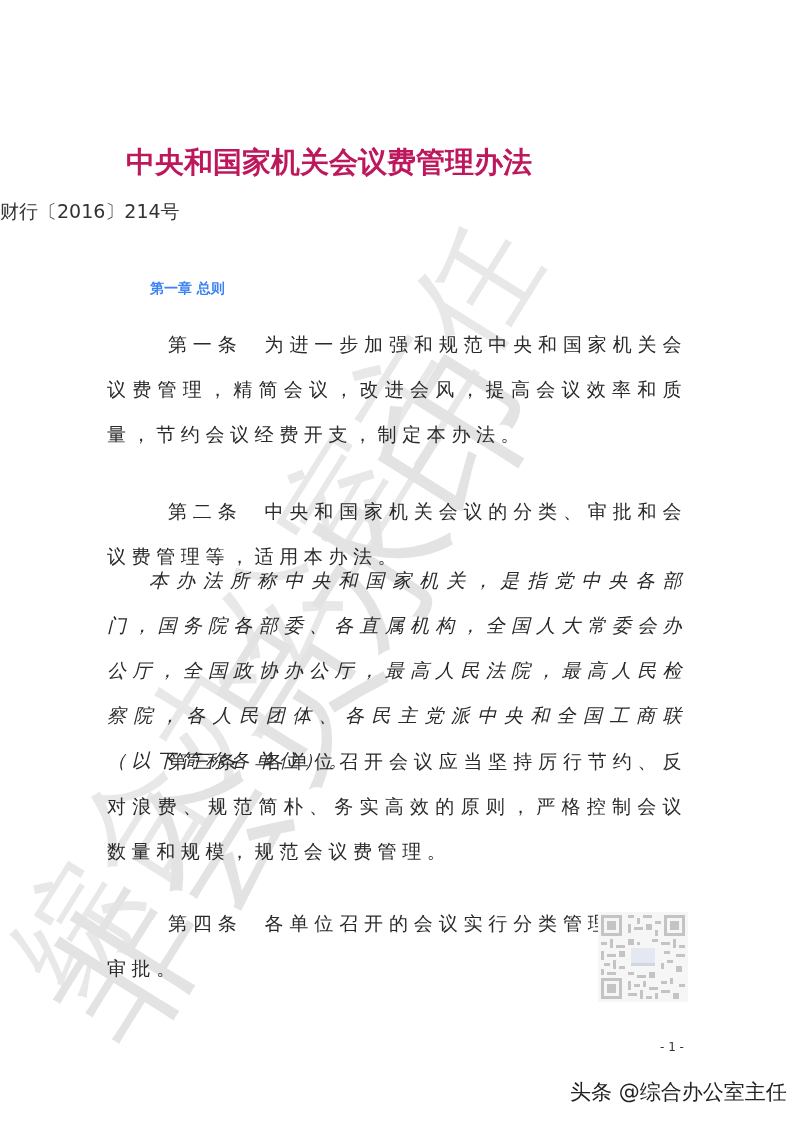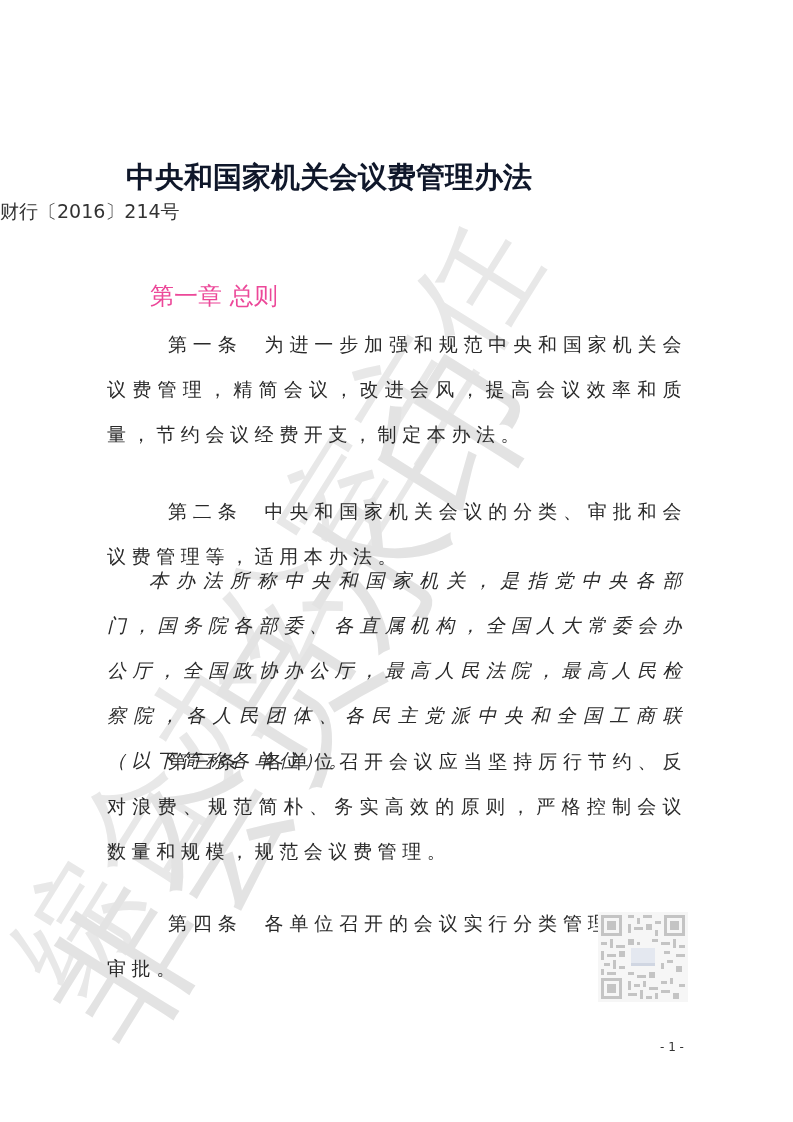--- a/index.html
+++ b/index.html
@@ -48,44 +48,44 @@
       color: #e8e8e8;
     }
     .content {
       position: relative;
       z-index: 1;
     }
     .doc-title {
       position: absolute;
       left: 0;
       width: 658px;
-      top: 158px;
+      top: 143px;
       text-align: center;
       font-family: "DejaVu Serif", serif;
       font-weight: bold;
       font-size: 29px;
       letter-spacing: 0px;
-      color: #0f172a;
+      color: #be185d;
     }
     .doc-number {
       position: absolute;
       left: 0;
       width: 793px;
       top: 199px;
       text-align: left;
       font-size: 19px;
       color: #333333;
     }
     .chapter-heading {
       position: absolute;
       left: 150px;
       top: 280px;
-      font-weight: normal;
-      font-size: 24px;
-      color: #ec4899;
+      font-weight: bold;
+      font-size: 14px;
+      color: #3b82f6;
     }
     .para {
       position: absolute;
       left: 107px;
       width: 580px;
       font-size: 19px;
       line-height: 45px;
       letter-spacing: 5.6px;
       color: #2a2a2a;
       text-indent: 42px;
@@ -229,13 +229,14 @@
           <rect x="27" y="24" width="2" height="1"></rect>
       </g>
 
       <rect x="11" y="12" width="8" height="6" fill="#e4e8f0"></rect>
       <rect x="11" y="17" width="8" height="1" fill="#d0d6e2"></rect>
     </svg>
   </div>
 
   <div class="page-number">- 1 -</div>
 
+  <div class="source-credit">头条 @综合办公室主任</div>
 </div>
 
 </body></html>

